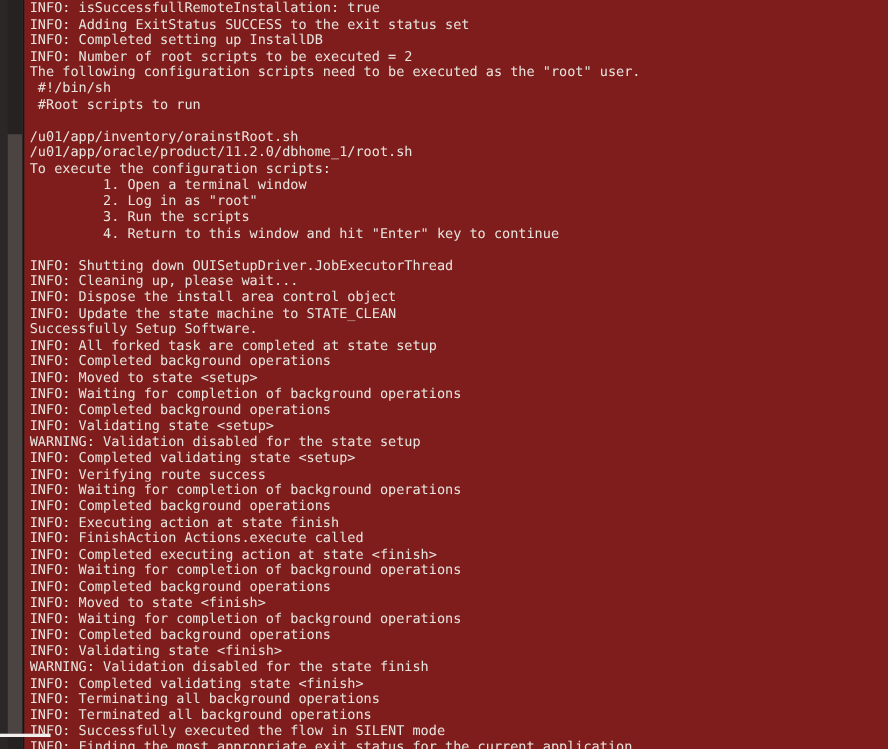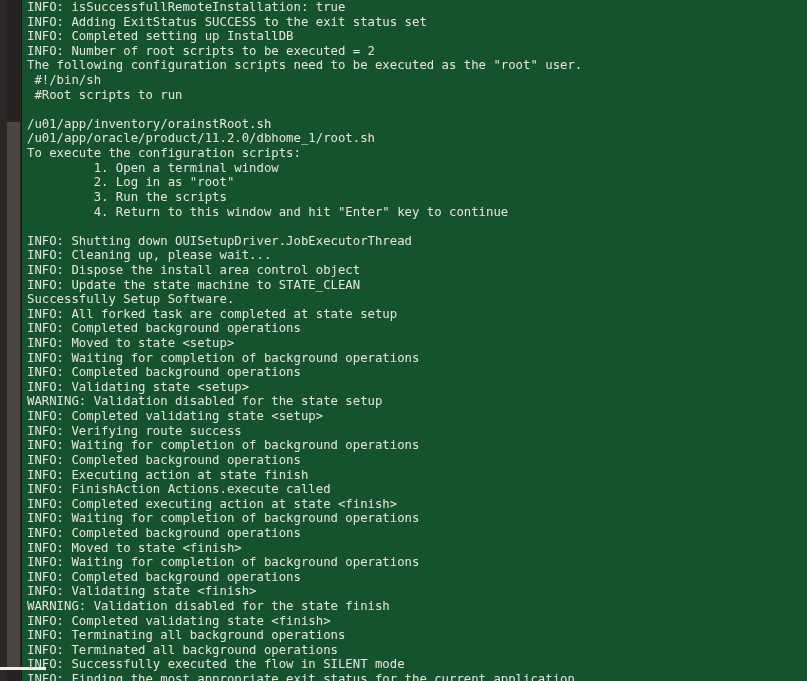--- a/index.html
+++ b/index.html
@@ -12,21 +12,21 @@
     width: 807px;
     height: 681px;
     overflow: hidden;
     font-family: "DejaVu Sans Mono", "Liberation Mono", monospace;
   }
 
   #terminal {
     position: relative;
     width: 807px;
     height: 681px;
-    background: #14532d;
+    background: #7f1d1d;
     box-sizing: border-box;
   }
 
   
   .scrollbar-vertical {
     position: absolute;
     left: 0;
     top: 0;
     width: 22px;
     height: 681px;

